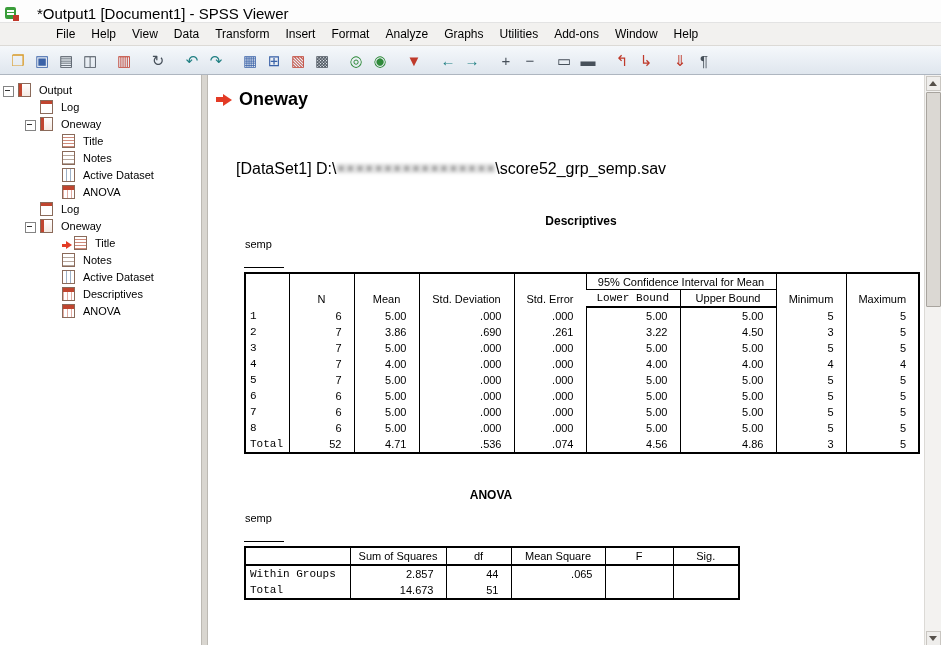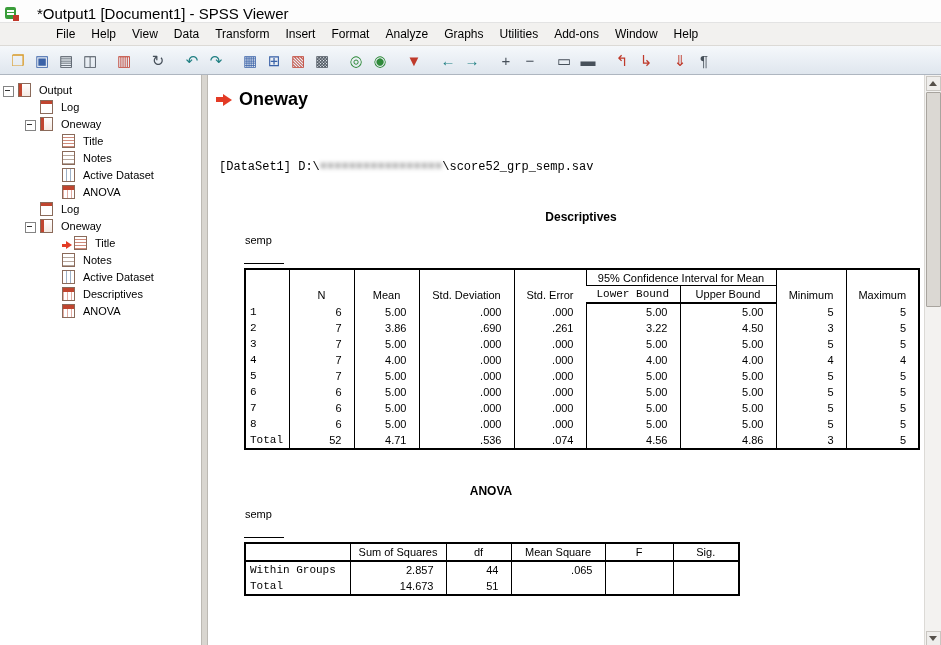--- a/index.html
+++ b/index.html
@@ -55,21 +55,21 @@
   .cur-arrow{width:11px;height:9px;flex:none;position:relative;margin-right:1px;}
   .cur-arrow::before{content:"";position:absolute;left:0;top:3px;width:4px;height:3px;background:#e33b25;}
   .cur-arrow::after{content:"";position:absolute;left:4px;top:0;border-left:6px solid #e33b25;border-top:4.5px solid transparent;border-bottom:4.5px solid transparent;}
 
   
   .heading-row{display:flex;align-items:center;}
   .red-arrow{width:16px;height:12px;flex:none;position:relative;margin-right:7px;}
   .red-arrow::before{content:"";position:absolute;left:0;top:3.5px;width:7px;height:5px;background:#e33b25;}
   .red-arrow::after{content:"";position:absolute;left:7px;top:0;border-left:9px solid #e33b25;border-top:6px solid transparent;border-bottom:6px solid transparent;}
   .out-heading{font-size:18px;font-weight:bold;margin:0;}
-  .dataset-line{margin:50px 0 0 3px;font-family:Liberation Mono, monospace;font-size:12px;}
+  .dataset-line{margin:50px 0 0 20px;font-family:Liberation Sans, sans-serif;font-size:16px;}
   .obscured{filter:blur(2px);color:#333;}
 
   .tbl-wrap{margin-left:28px;}
   .pivot-title{font-size:12px;font-weight:bold;text-align:center;}
   .pivot-title.first{margin-top:36px;width:674px;margin-left:28px;}
   .pivot-title.second{margin-top:34px;width:494px;margin-left:28px;}
   .layer-label{display:inline-block;font-size:11px;border-bottom:1px solid #000;
                padding:0 12px 17px 1px;margin:10px 0 4px 0;}
 
   table.spss{border-collapse:collapse;border:2px solid #000;font-size:11px;table-layout:fixed;background:#fff;}

